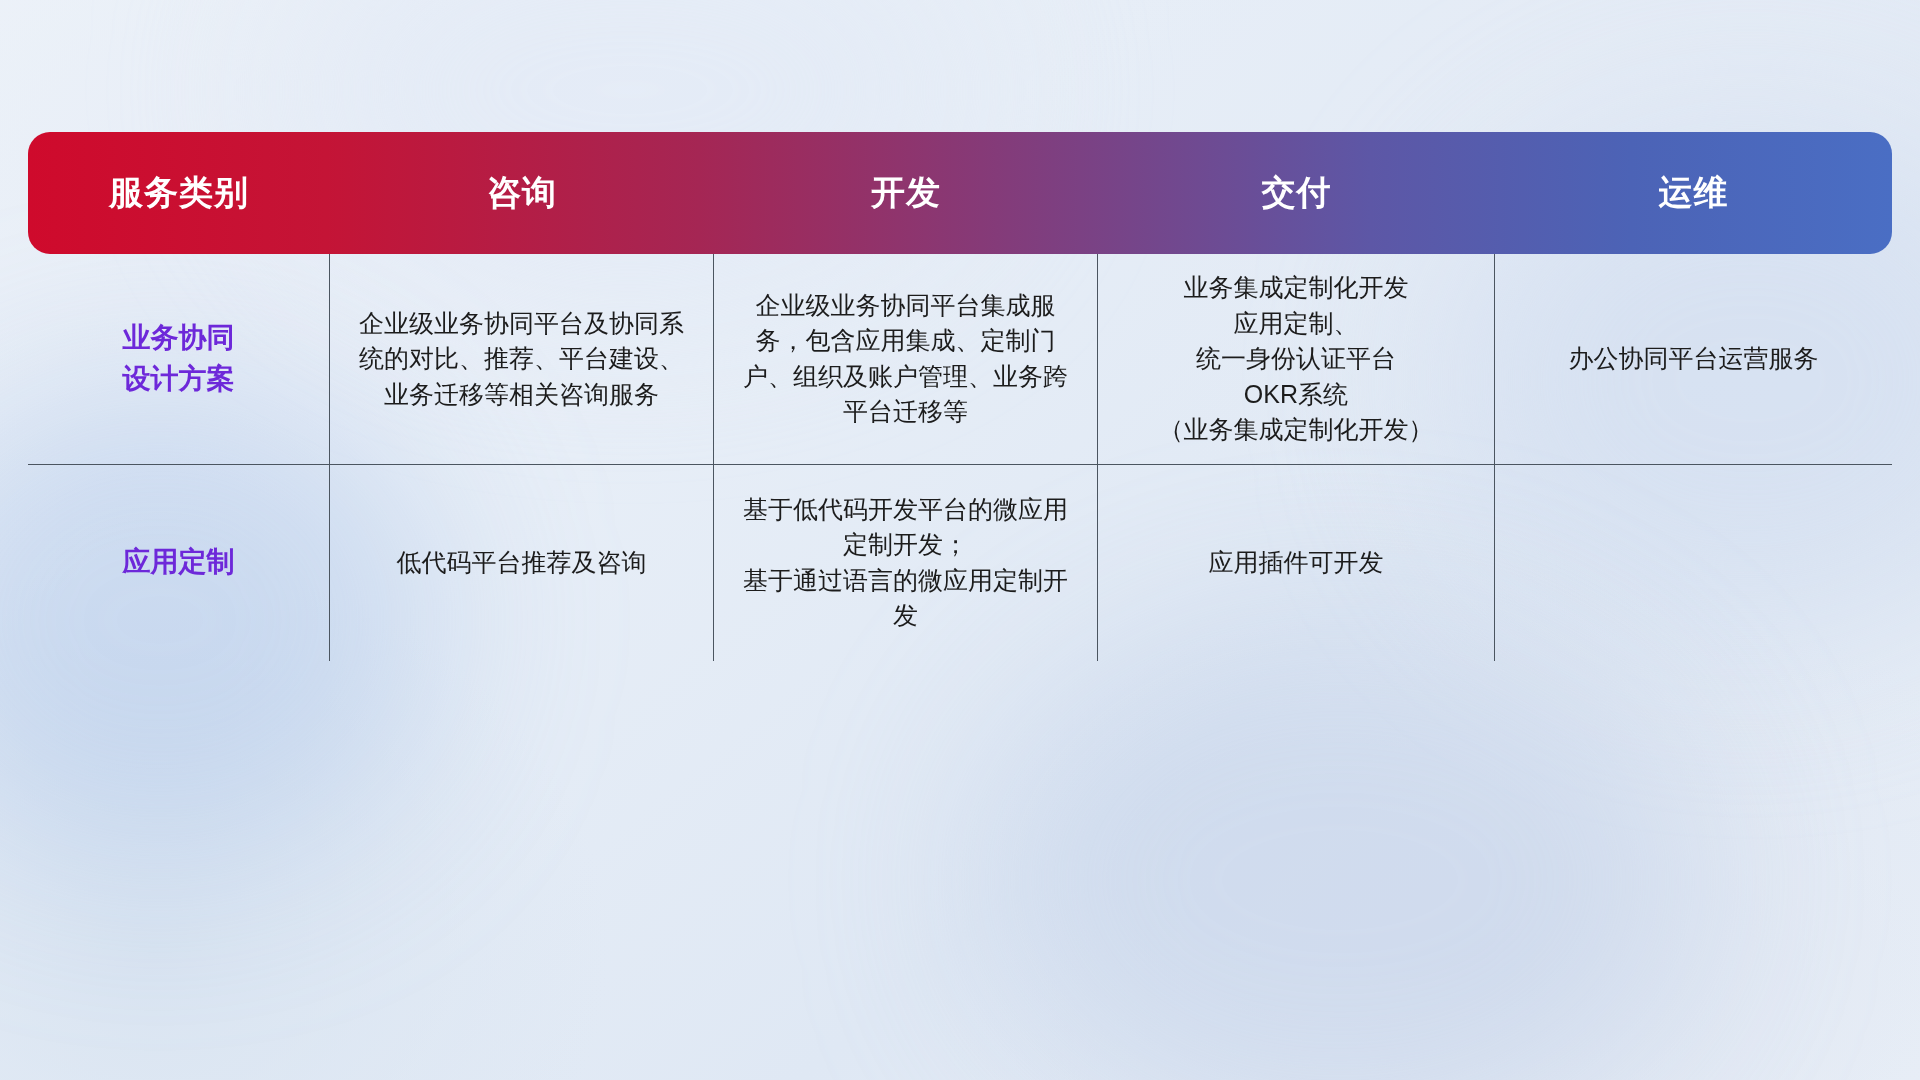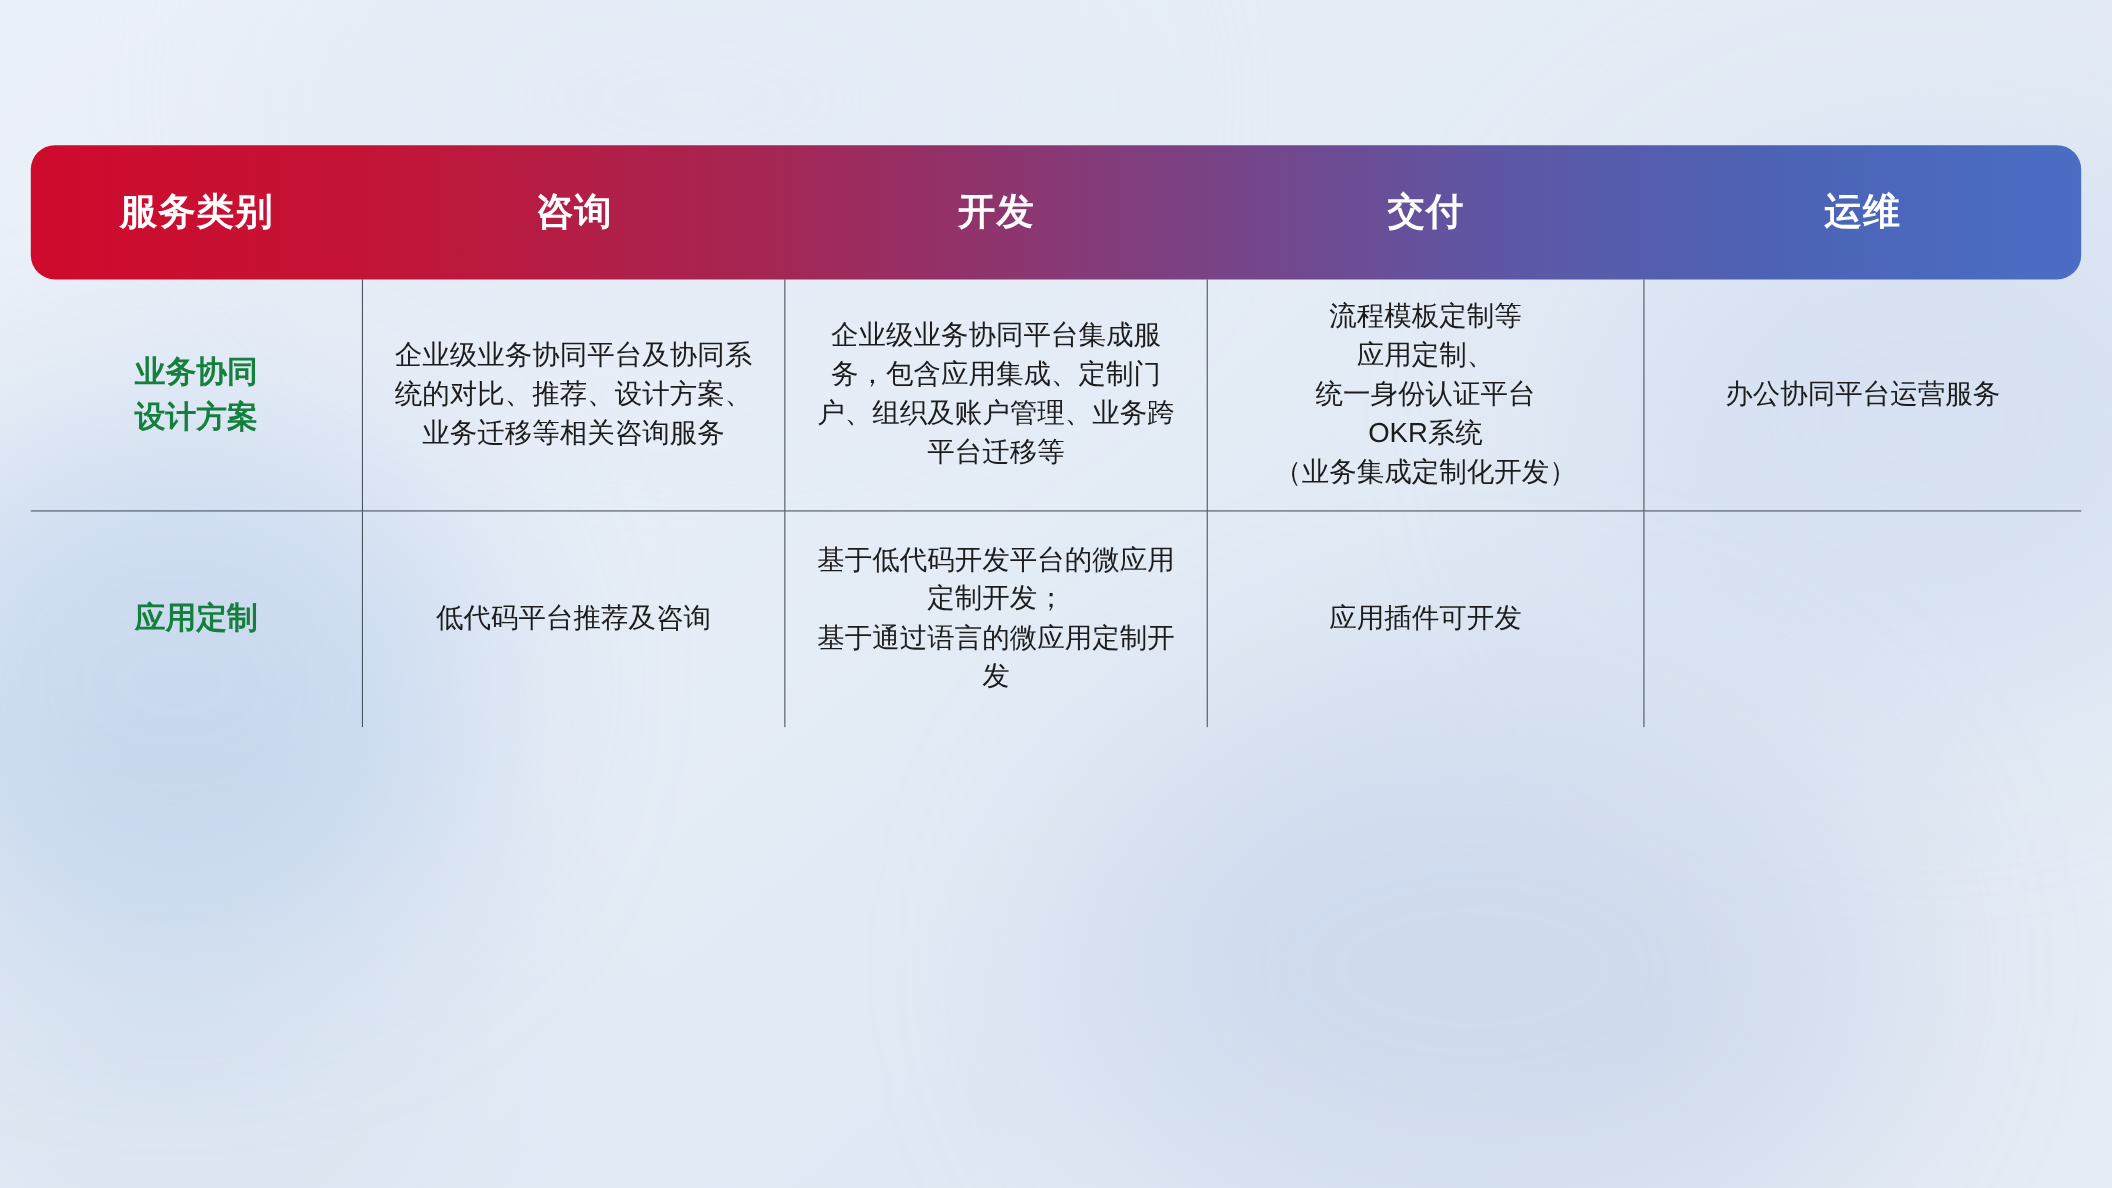--- a/index.html
+++ b/index.html
@@ -84,21 +84,21 @@
     text-align: center;
     font-size: 25px;
     line-height: 1.42;
     color: #1c1c1c;
     padding: 16px 20px;
   }
   tbody tr td:last-child { border-right: none; margin-top: 38px; }
   tbody tr:last-child td { border-bottom: none; }
   tbody td.cat {
     border-right: 1px solid #4b5560;
-    color: #15803d;
+    color: #6d28d9;
     font-weight: bold;
     font-size: 28px;
     line-height: 1.45;
   }
   tbody tr.row-1 { height: 208px; }
   tbody tr.row-2 { height: 168px; }
   tbody tr.row-3 { height: 196px; }
 
   col.c1 { width: 16.2%; }
   col.c2 { width: 20.6%; }
@@ -145,24 +145,24 @@
             <span>运维</span>
           </th>
         </tr>
       </thead>
       <tbody>
         <tr class="row-1">
           <td class="cat">
             <span class="nl">业务协同</span>
             <span class="nl">设计方案</span>
           </td>
-          <td>企业级业务协同平台及协同系统的对比、推荐、设计方案、业务迁移等相关咨询服务</td>
+          <td>企业级业务协同平台及协同系统的对比、推荐、平台建设、业务迁移等相关咨询服务</td>
           <td>企业级业务协同平台集成服务，包含应用集成、定制门户、组织及账户管理、业务跨平台迁移等</td>
           <td>
-            <span class="nl">流程模板定制等</span>
+            <span class="nl">业务集成定制化开发</span>
             <span class="nl">应用定制、</span>
             <span class="nl">统一身份认证平台</span>
             <span class="nl">OKR系统</span>
             <span class="nl">（业务集成定制化开发）</span>
           </td>
           <td>办公协同平台运营服务</td>
         </tr>
         <tr class="row-3">
           <td class="cat">
             <span class="nl">应用定制</span>

